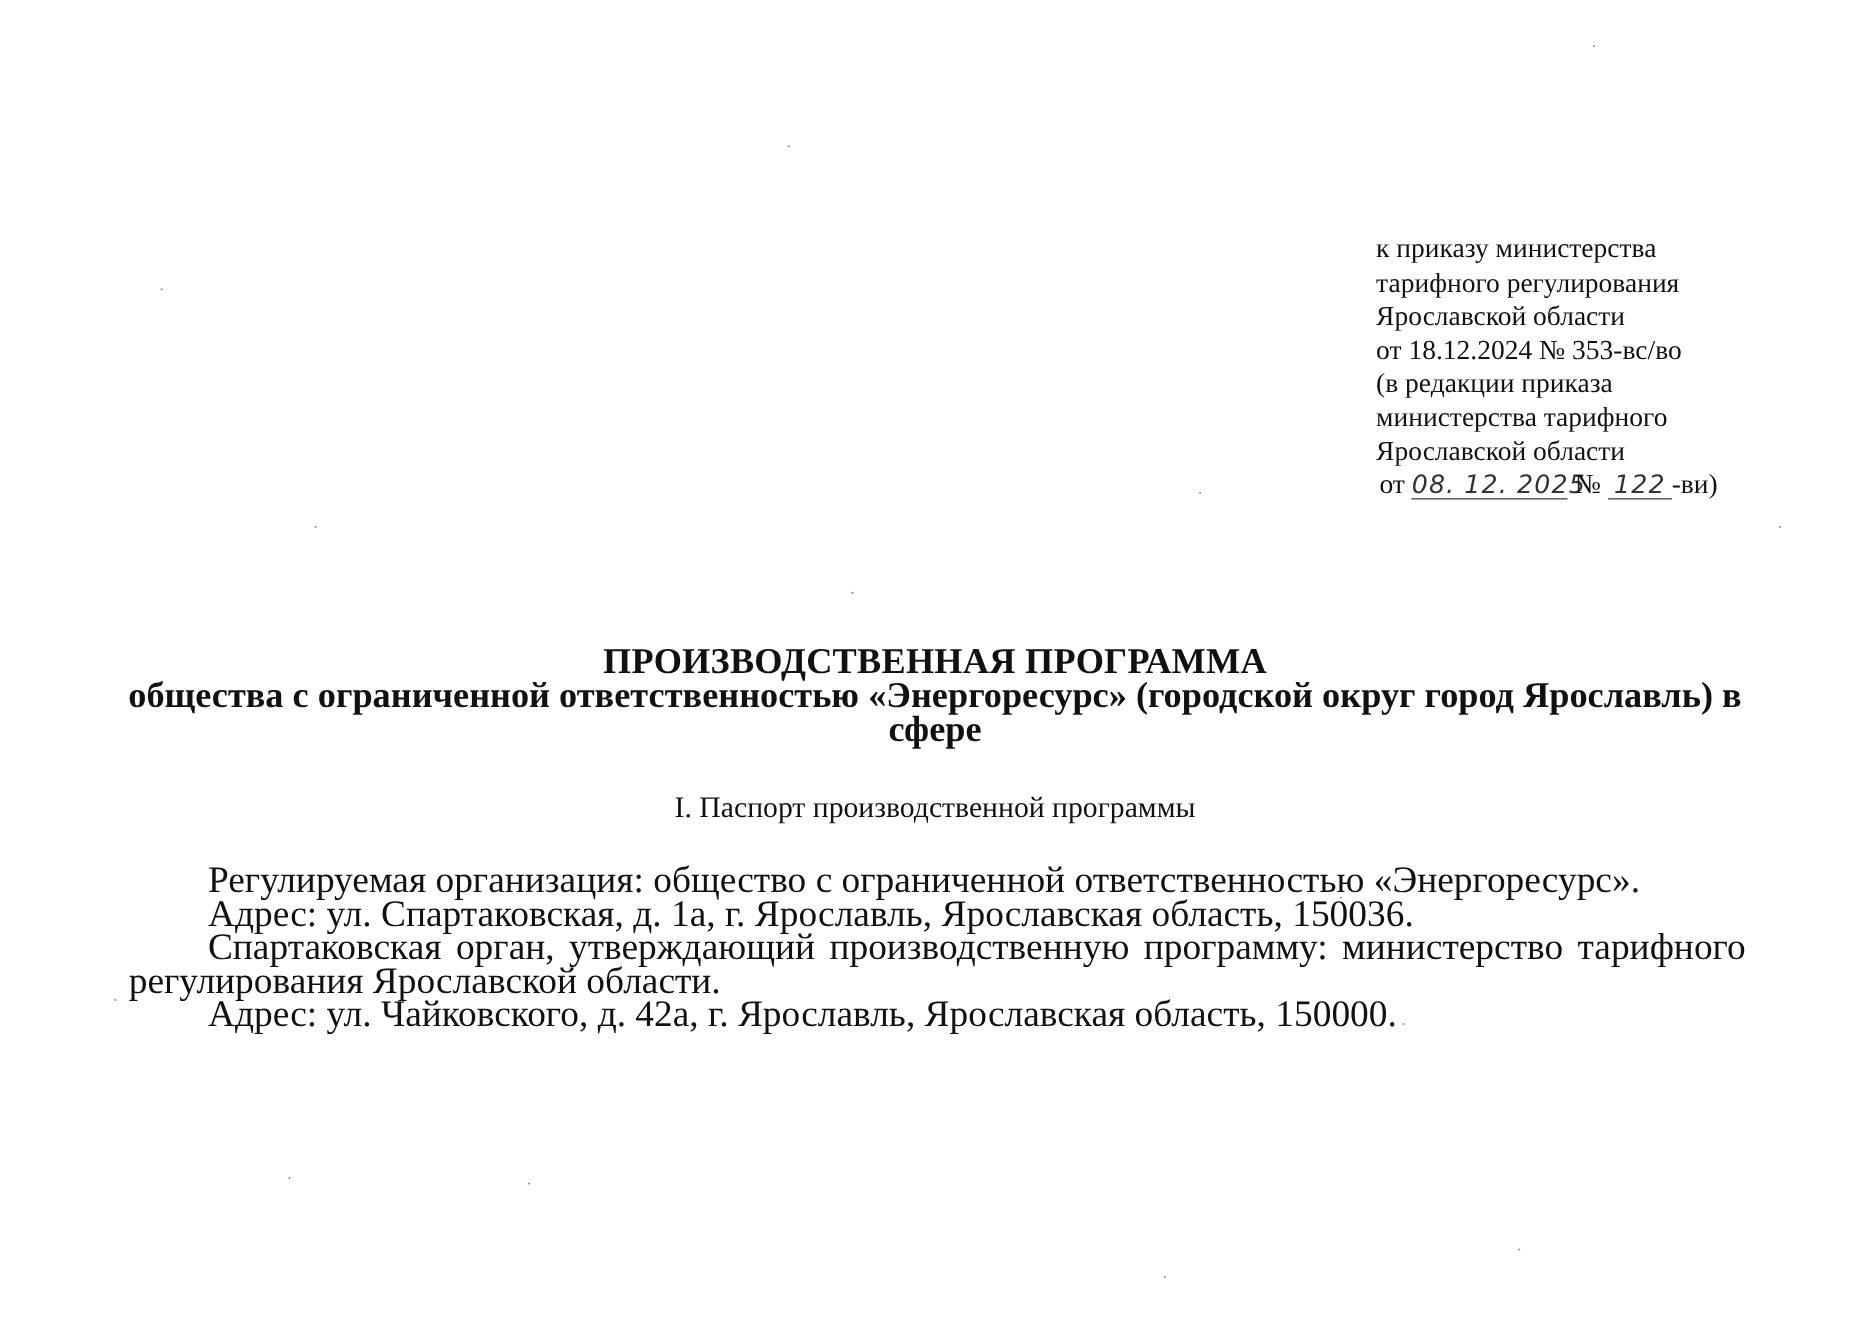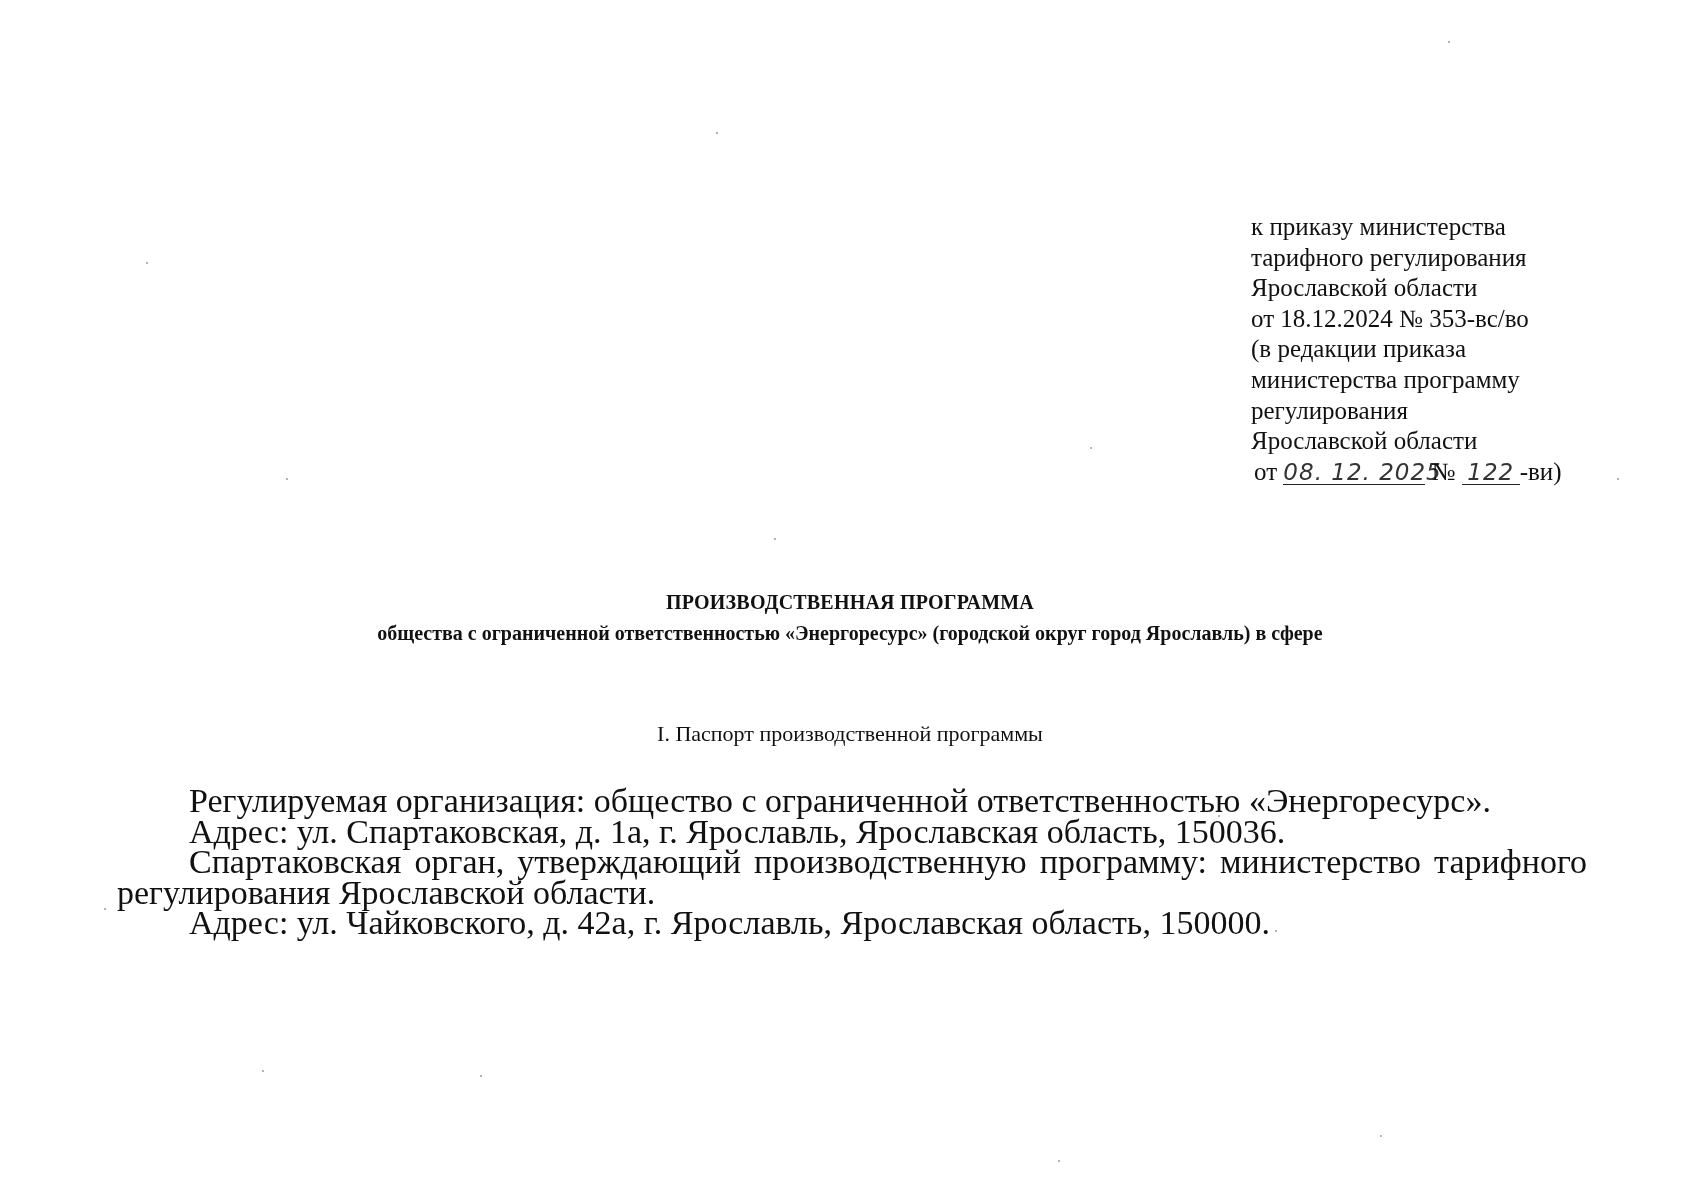--- a/index.html
+++ b/index.html
@@ -39,33 +39,33 @@
   .hand.date { width: 142px; }
   .hand.num { width: 58px; font-style: italic; }
 
   .title-block {
     position: absolute;
     left: 110px;
     width: 1480px;
     top: 587px;
     text-align: center;
     font-weight: bold;
-    font-size: 20px;
+    font-size: 33px;
     line-height: 31px;
   }
   .title-block .main-title { display: block; letter-spacing: 0.2px; }
   .title-block .sub-title { display: block; }
 
   .section-heading {
     position: absolute;
     left: 110px;
     width: 1480px;
     top: 719px;
     text-align: center;
-    font-size: 22px;
+    font-size: 27px;
     line-height: 30px;
   }
 
   .body-text {
     position: absolute;
     left: 117px;
     width: 1470px;
     top: 786px;
     font-size: 34px;
     line-height: 30.5px;
@@ -89,22 +89,21 @@
 </style>
 </head>
 <body>
 
 <div class="appendix">
   <span class="line">к приказу министерства</span>
   <span class="line">тарифного регулирования</span>
   <span class="line">Ярославской области</span>
   <span class="line">от 18.12.2024 № 353-вс/во</span>
   <span class="line">(в редакции приказа</span>
-  <span class="line">министерства программу</span>
-  <span class="line">регулирования</span>
+  <span class="line">министерства тарифного</span>
   <span class="line">Ярославской области</span>
   <span class="line last-line">
     <span>от</span>
     <span class="hand date">08. 12. 2025</span>
     <span>№</span>
     <span class="hand num">122</span><span>-ви)</span>
   </span>
 </div>
 
 <div class="title-block">

